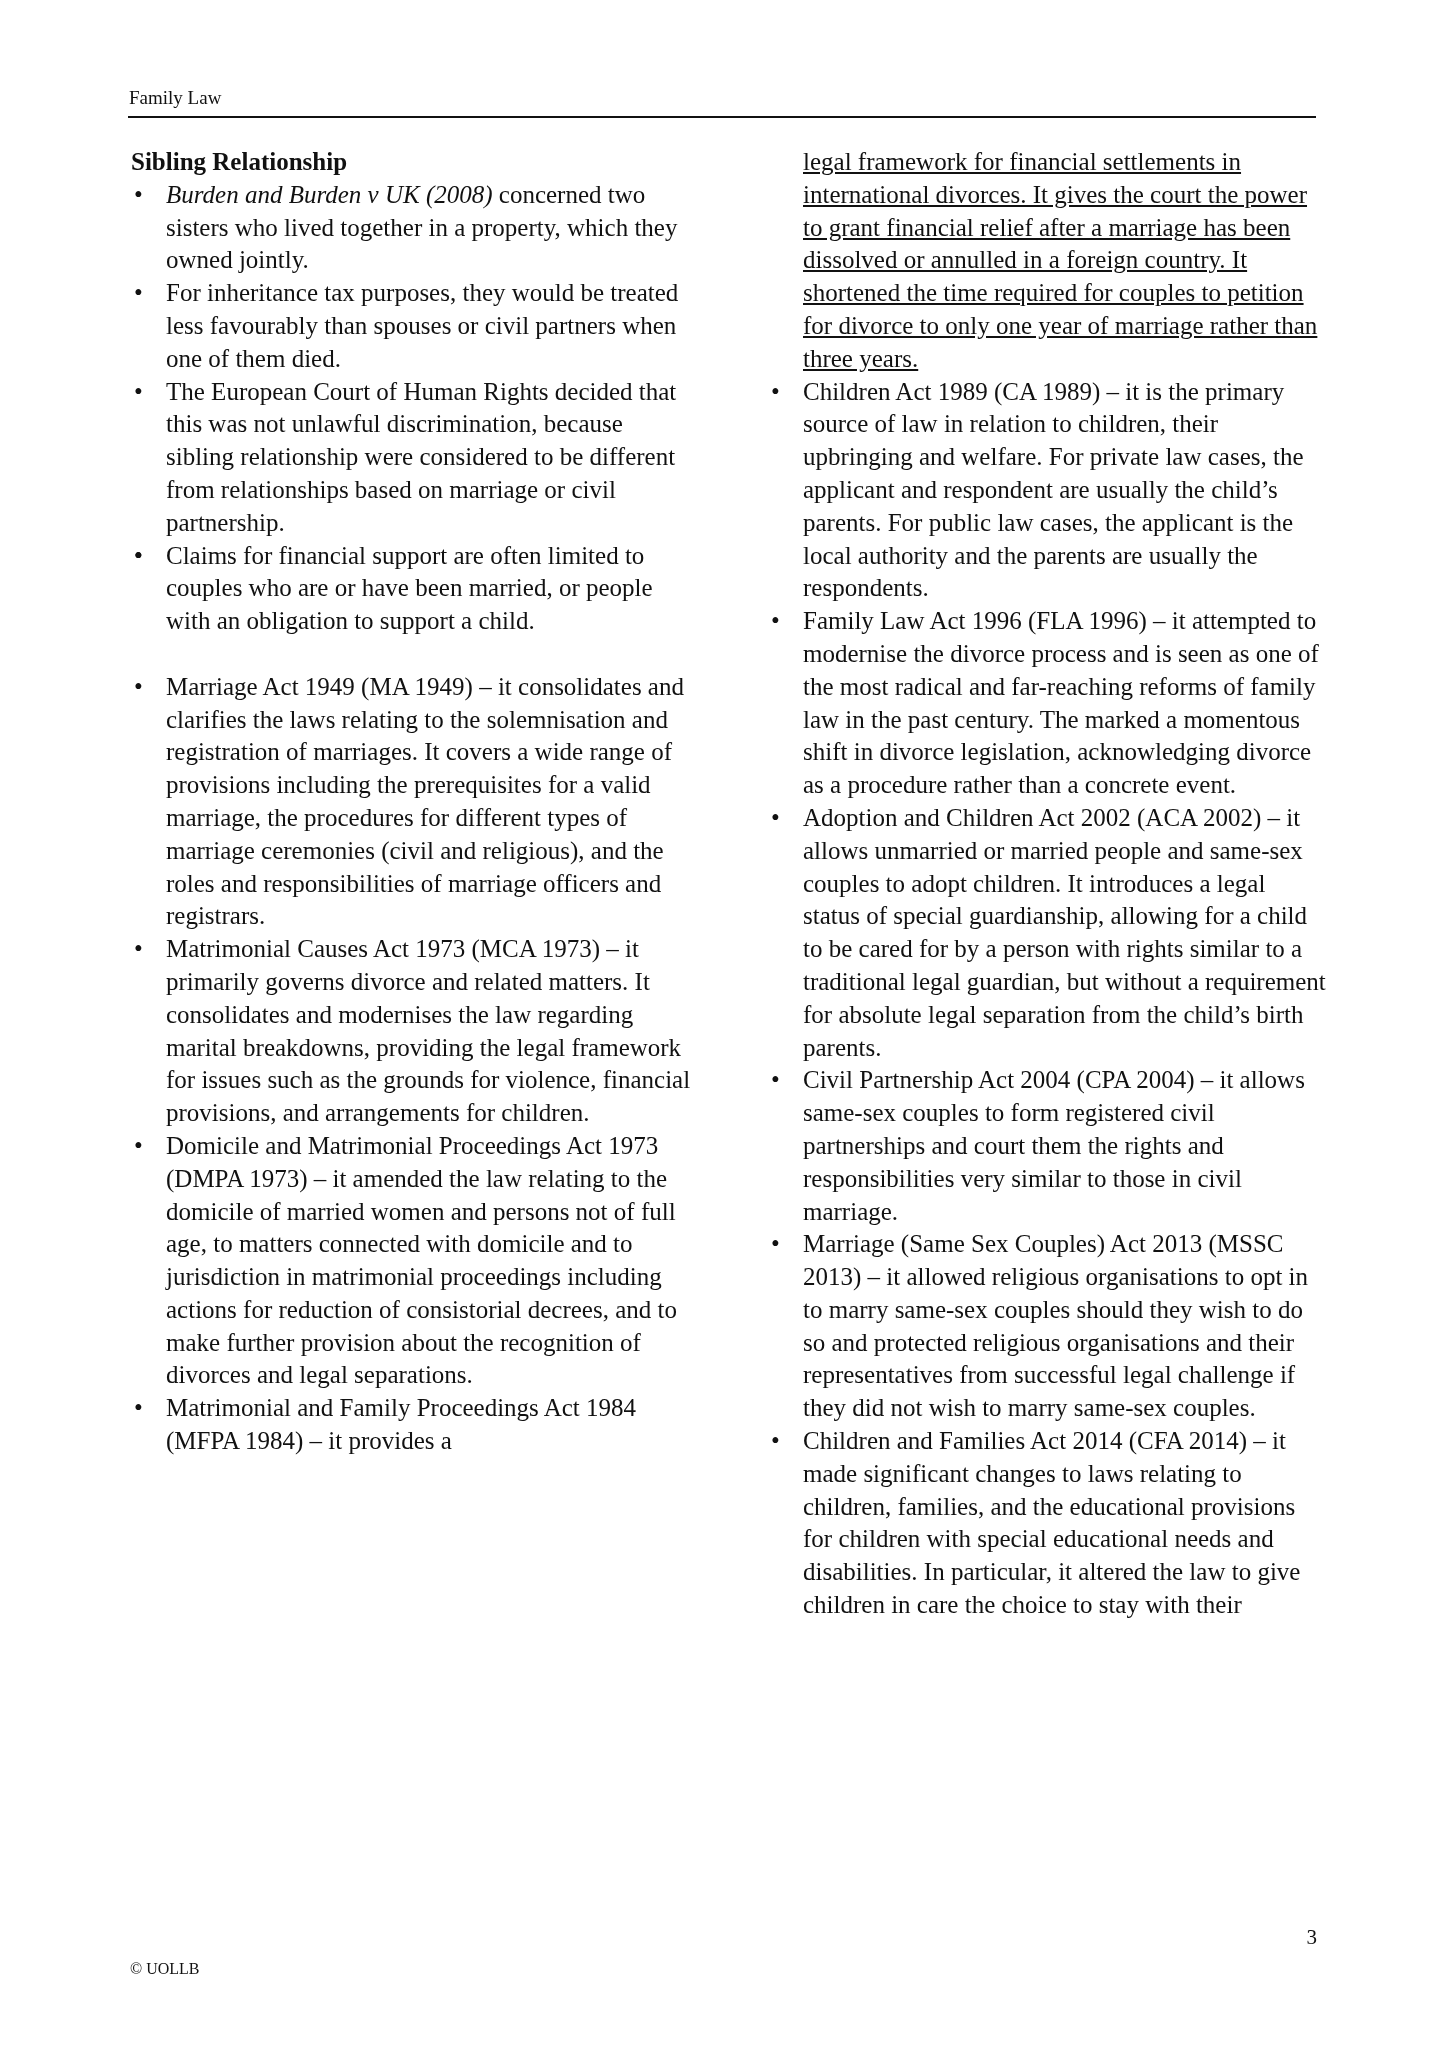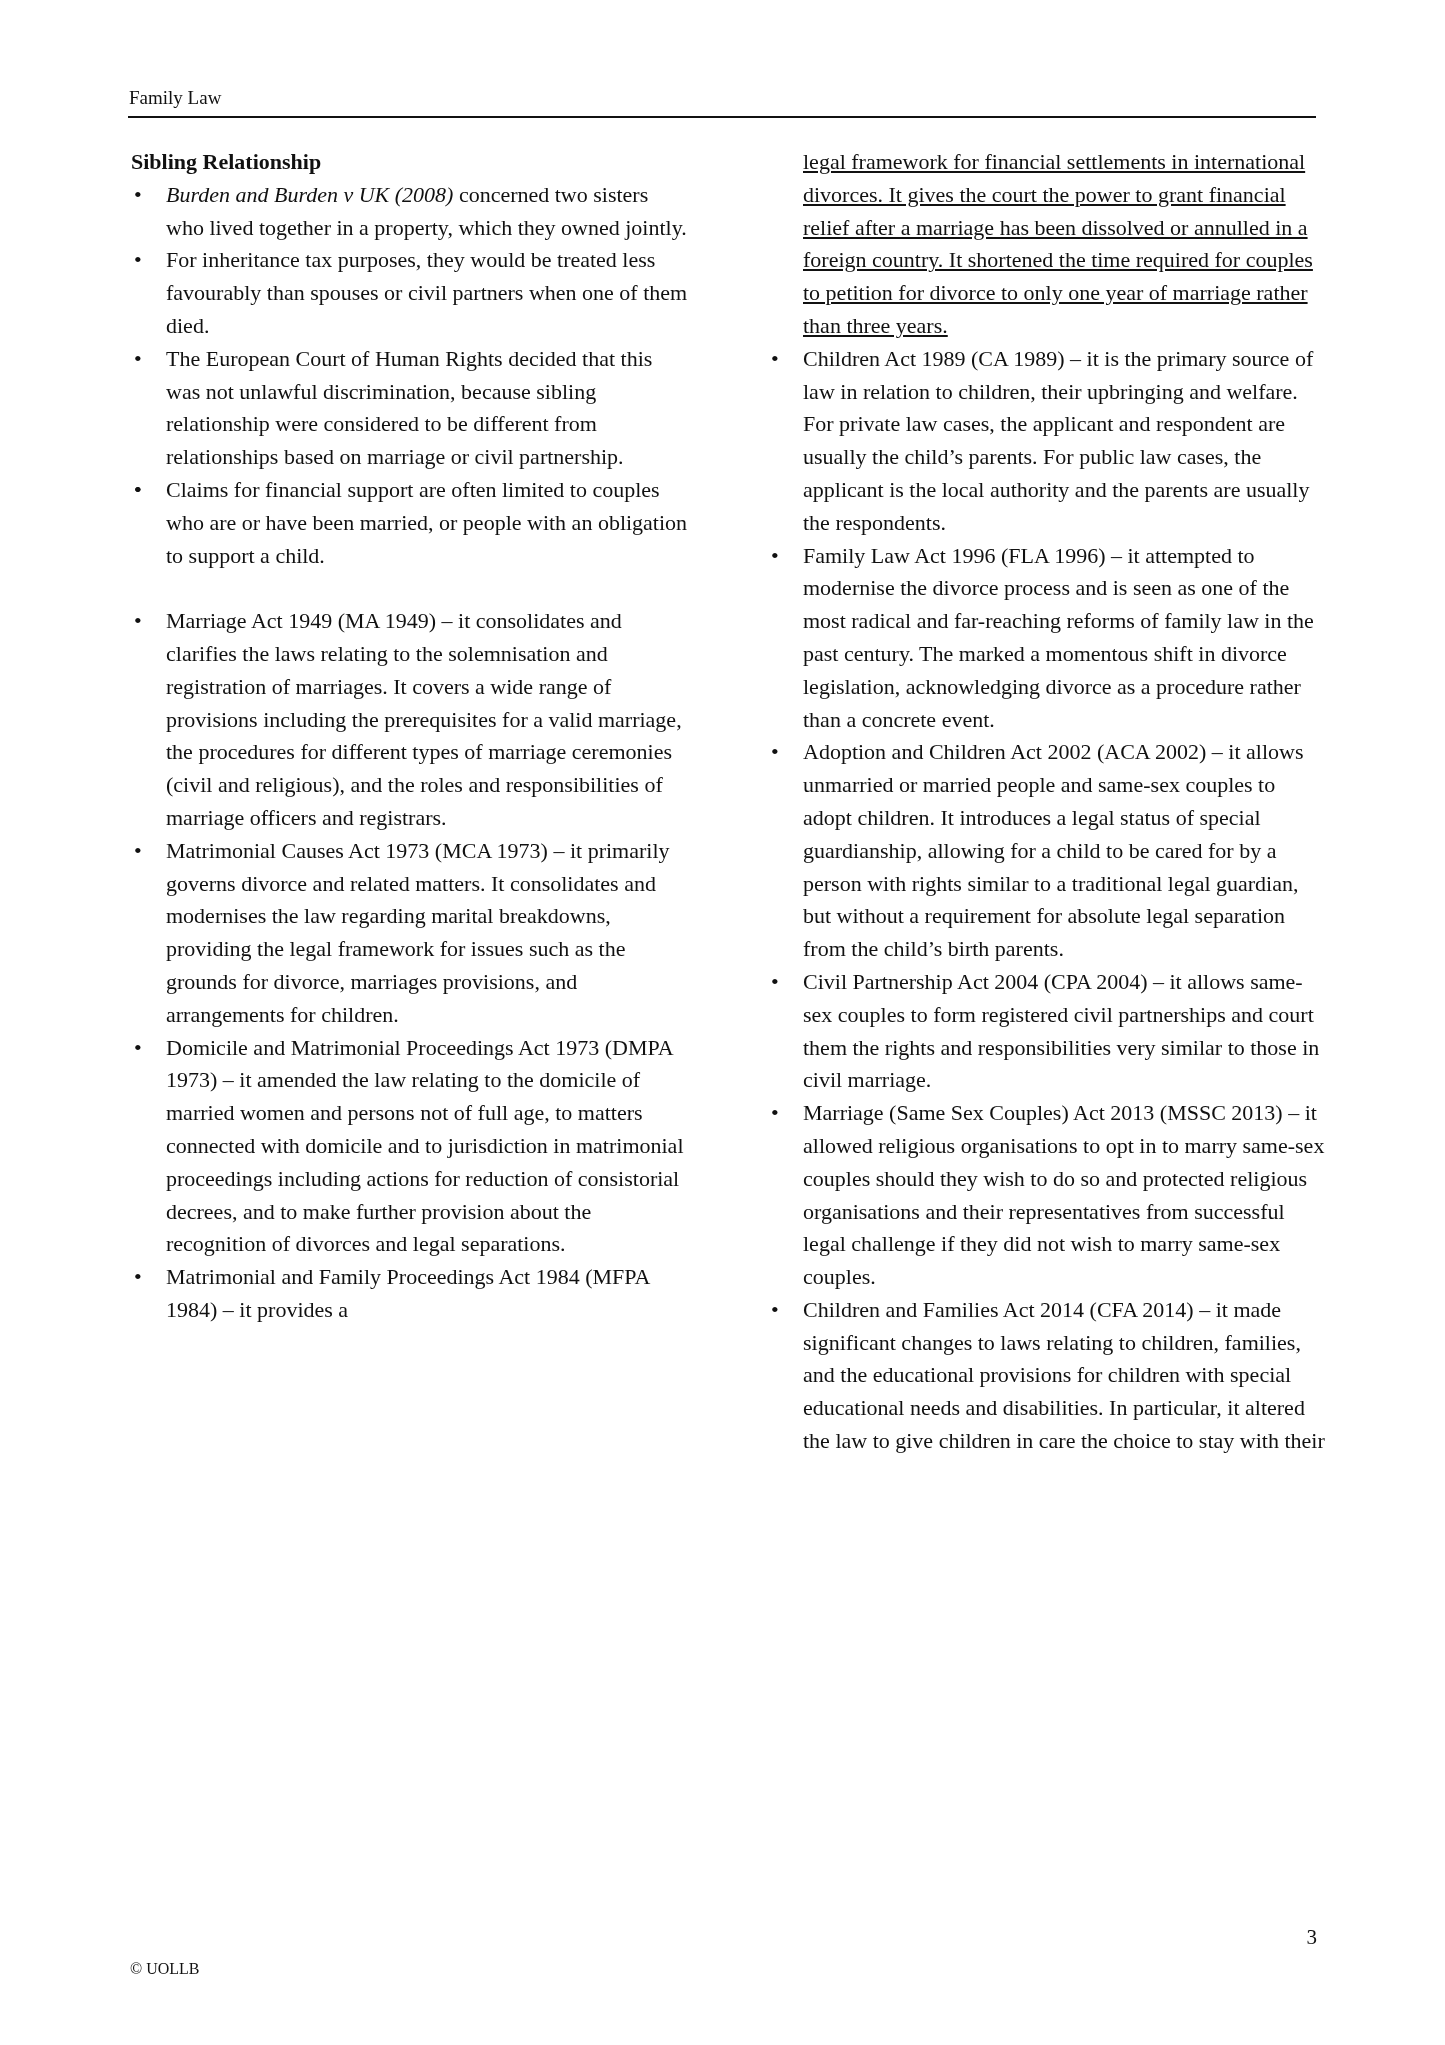--- a/index.html
+++ b/index.html
@@ -11,21 +11,21 @@
   .running-head {
     position: absolute; left: 129px; top: 84px;
     font-size: 19px; line-height: 28px;
   }
   .head-rule {
     position: absolute; left: 128px; top: 116px; width: 1188px; height: 0;
     border-top: 2px solid #111111;
   }
   .col {
     position: absolute; top: 146px;
-    font-size: 22px; line-height: 32.8px;
+    font-size: 25px; line-height: 32.8px;
   }
   .col-left  { left: 131px; width: 560px; }
   .col-right { left: 768px; width: 560px; }
   .section-heading { font-weight: bold; margin: 0; }
   .spacer { height: 32.8px; }
   ul.bullets { list-style: none; margin: 0; padding: 0; }
   ul.bullets li { position: relative; padding-left: 35px; margin: 0; }
   ul.bullets li .bullet {
     position: absolute; left: 3px; top: 0; width: 20px;
   }
@@ -73,21 +73,21 @@
 
   <div class="spacer"></div>
 
   <ul class="bullets">
     <li>
       <span class="bullet">•</span>
       <span class="b">Marriage Act 1949 (MA 1949)</span><span> – it consolidates and clarifies the laws relating to the solemnisation and registration of marriages. It covers a wide range of provisions including the prerequisites for a valid marriage, the procedures for different types of marriage ceremonies (civil and religious), and the roles and responsibilities of marriage officers and registrars.</span>
     </li>
     <li>
       <span class="bullet">•</span>
-      <span class="b">Matrimonial Causes Act 1973 (MCA 1973)</span><span> – it primarily governs divorce and related matters. It consolidates and modernises the law regarding marital breakdowns, providing the legal framework for issues such as the grounds for divorce, marriages provisions, and arrangements for children.</span>
+      <span class="b">Matrimonial Causes Act 1973 (MCA 1973)</span><span> – it primarily governs divorce and related matters. It consolidates and modernises the law regarding marital breakdowns, providing the legal framework for issues such as the grounds for violence, financial provisions, and arrangements for children.</span>
     </li>
     <li>
       <span class="bullet">•</span>
       <span class="b">Domicile and Matrimonial Proceedings Act 1973 (DMPA 1973)</span><span> – it amended the law relating to the domicile of married women and persons not of full age, to matters connected with domicile and to jurisdiction in matrimonial proceedings including actions for reduction of consistorial decrees, and to make further provision about the recognition of divorces and legal separations.</span>
     </li>
     <li>
       <span class="bullet">•</span>
       <span class="b">Matrimonial and Family Proceedings Act 1984 (MFPA 1984)</span><span> – it provides a</span>
     </li>
   </ul>

